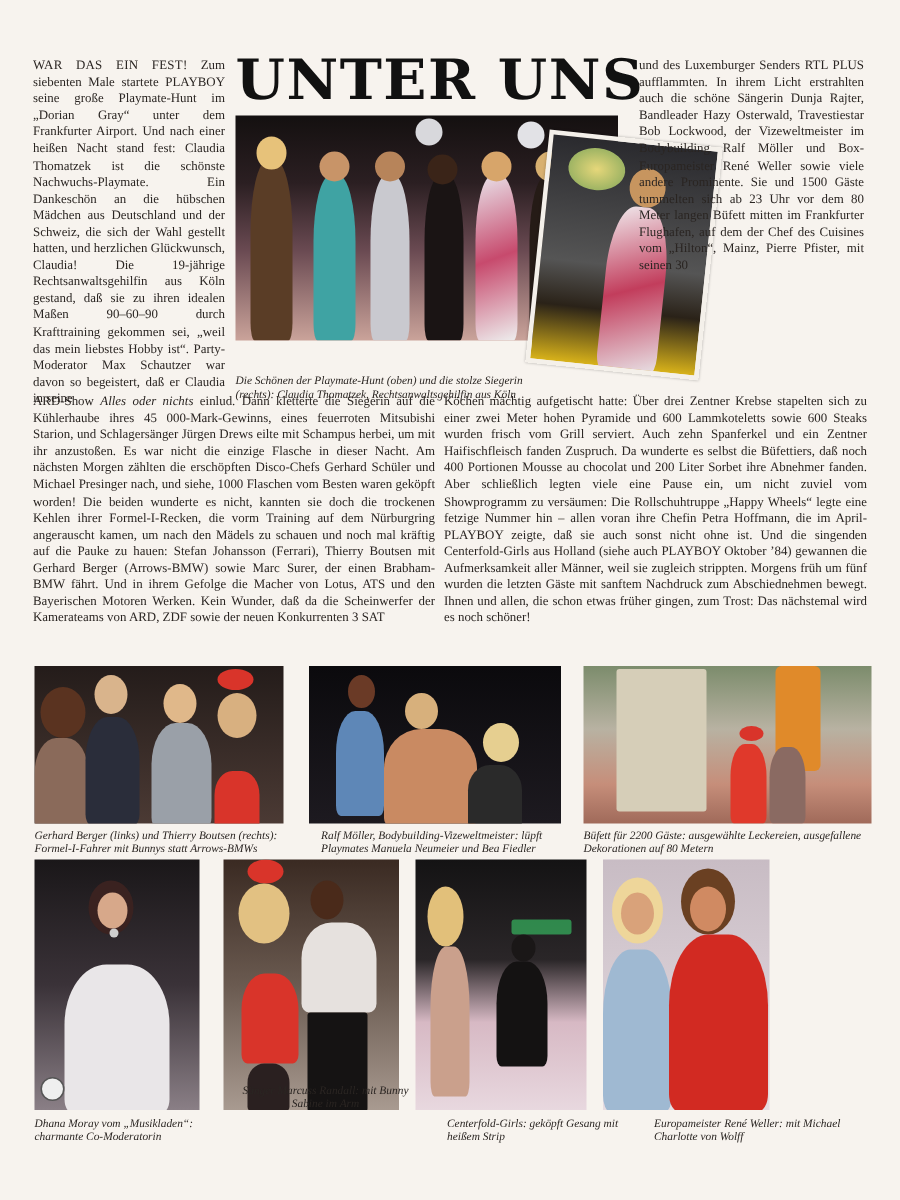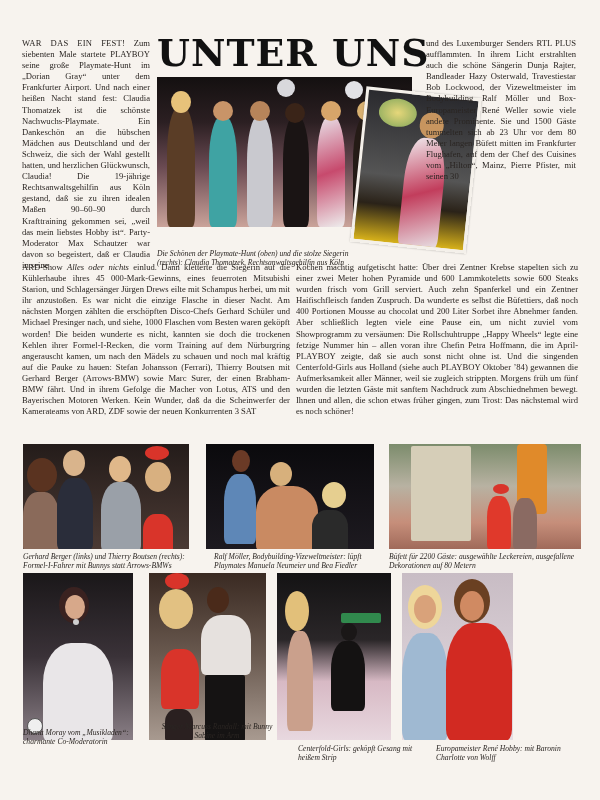--- a/index.html
+++ b/index.html
@@ -111,16 +111,16 @@
 </div>
 <div class="photo" style="left:402px;top:573px;width:111px;height:167px;background:linear-gradient(180deg,#c8bcc4,#e6dde2);">
   <div class="head" style="left:6px;top:12px;width:34px;height:44px;background:#eed69a;"></div>
   <div class="head" style="left:12px;top:22px;width:22px;height:28px;background:#d9a27a;"></div>
   <div class="fig" style="left:0;top:60px;width:46px;height:108px;background:#9fb9d2;"></div>
   <div class="head" style="left:52px;top:6px;width:36px;height:44px;background:#6a4022;"></div>
   <div class="head" style="left:58px;top:18px;width:24px;height:30px;background:#d08a62;"></div>
   <div class="fig" style="left:44px;top:50px;width:66px;height:118px;background:#d22a22;"></div>
 </div>
 
-<div class="cap" style="left:23px;top:728px;width:125px;">Dhana Moray vom „Musikladen“: charmante Co-Moderatorin</div>
+<div class="cap" style="left:23px;top:744px;width:125px;">Dhana Moray vom „Musikladen“: charmante Co-Moderatorin</div>
 <div class="cap" style="left:157px;top:722px;width:120px;text-align:center;">Sänger Marcuss Randall: mit Bunny Sabine im Arm</div>
 <div class="cap" style="left:298px;top:744px;width:120px;">Centerfold-Girls: geköpft Gesang mit heißem Strip</div>
-<div class="cap" style="left:436px;top:744px;width:140px;">Europameister René Hobby: mit Baronin Charlotte von Wolff</div>
+<div class="cap" style="left:436px;top:744px;width:140px;">Europameister René Weller: mit Michael Charlotte von Wolff</div>
 
 </body></html>

